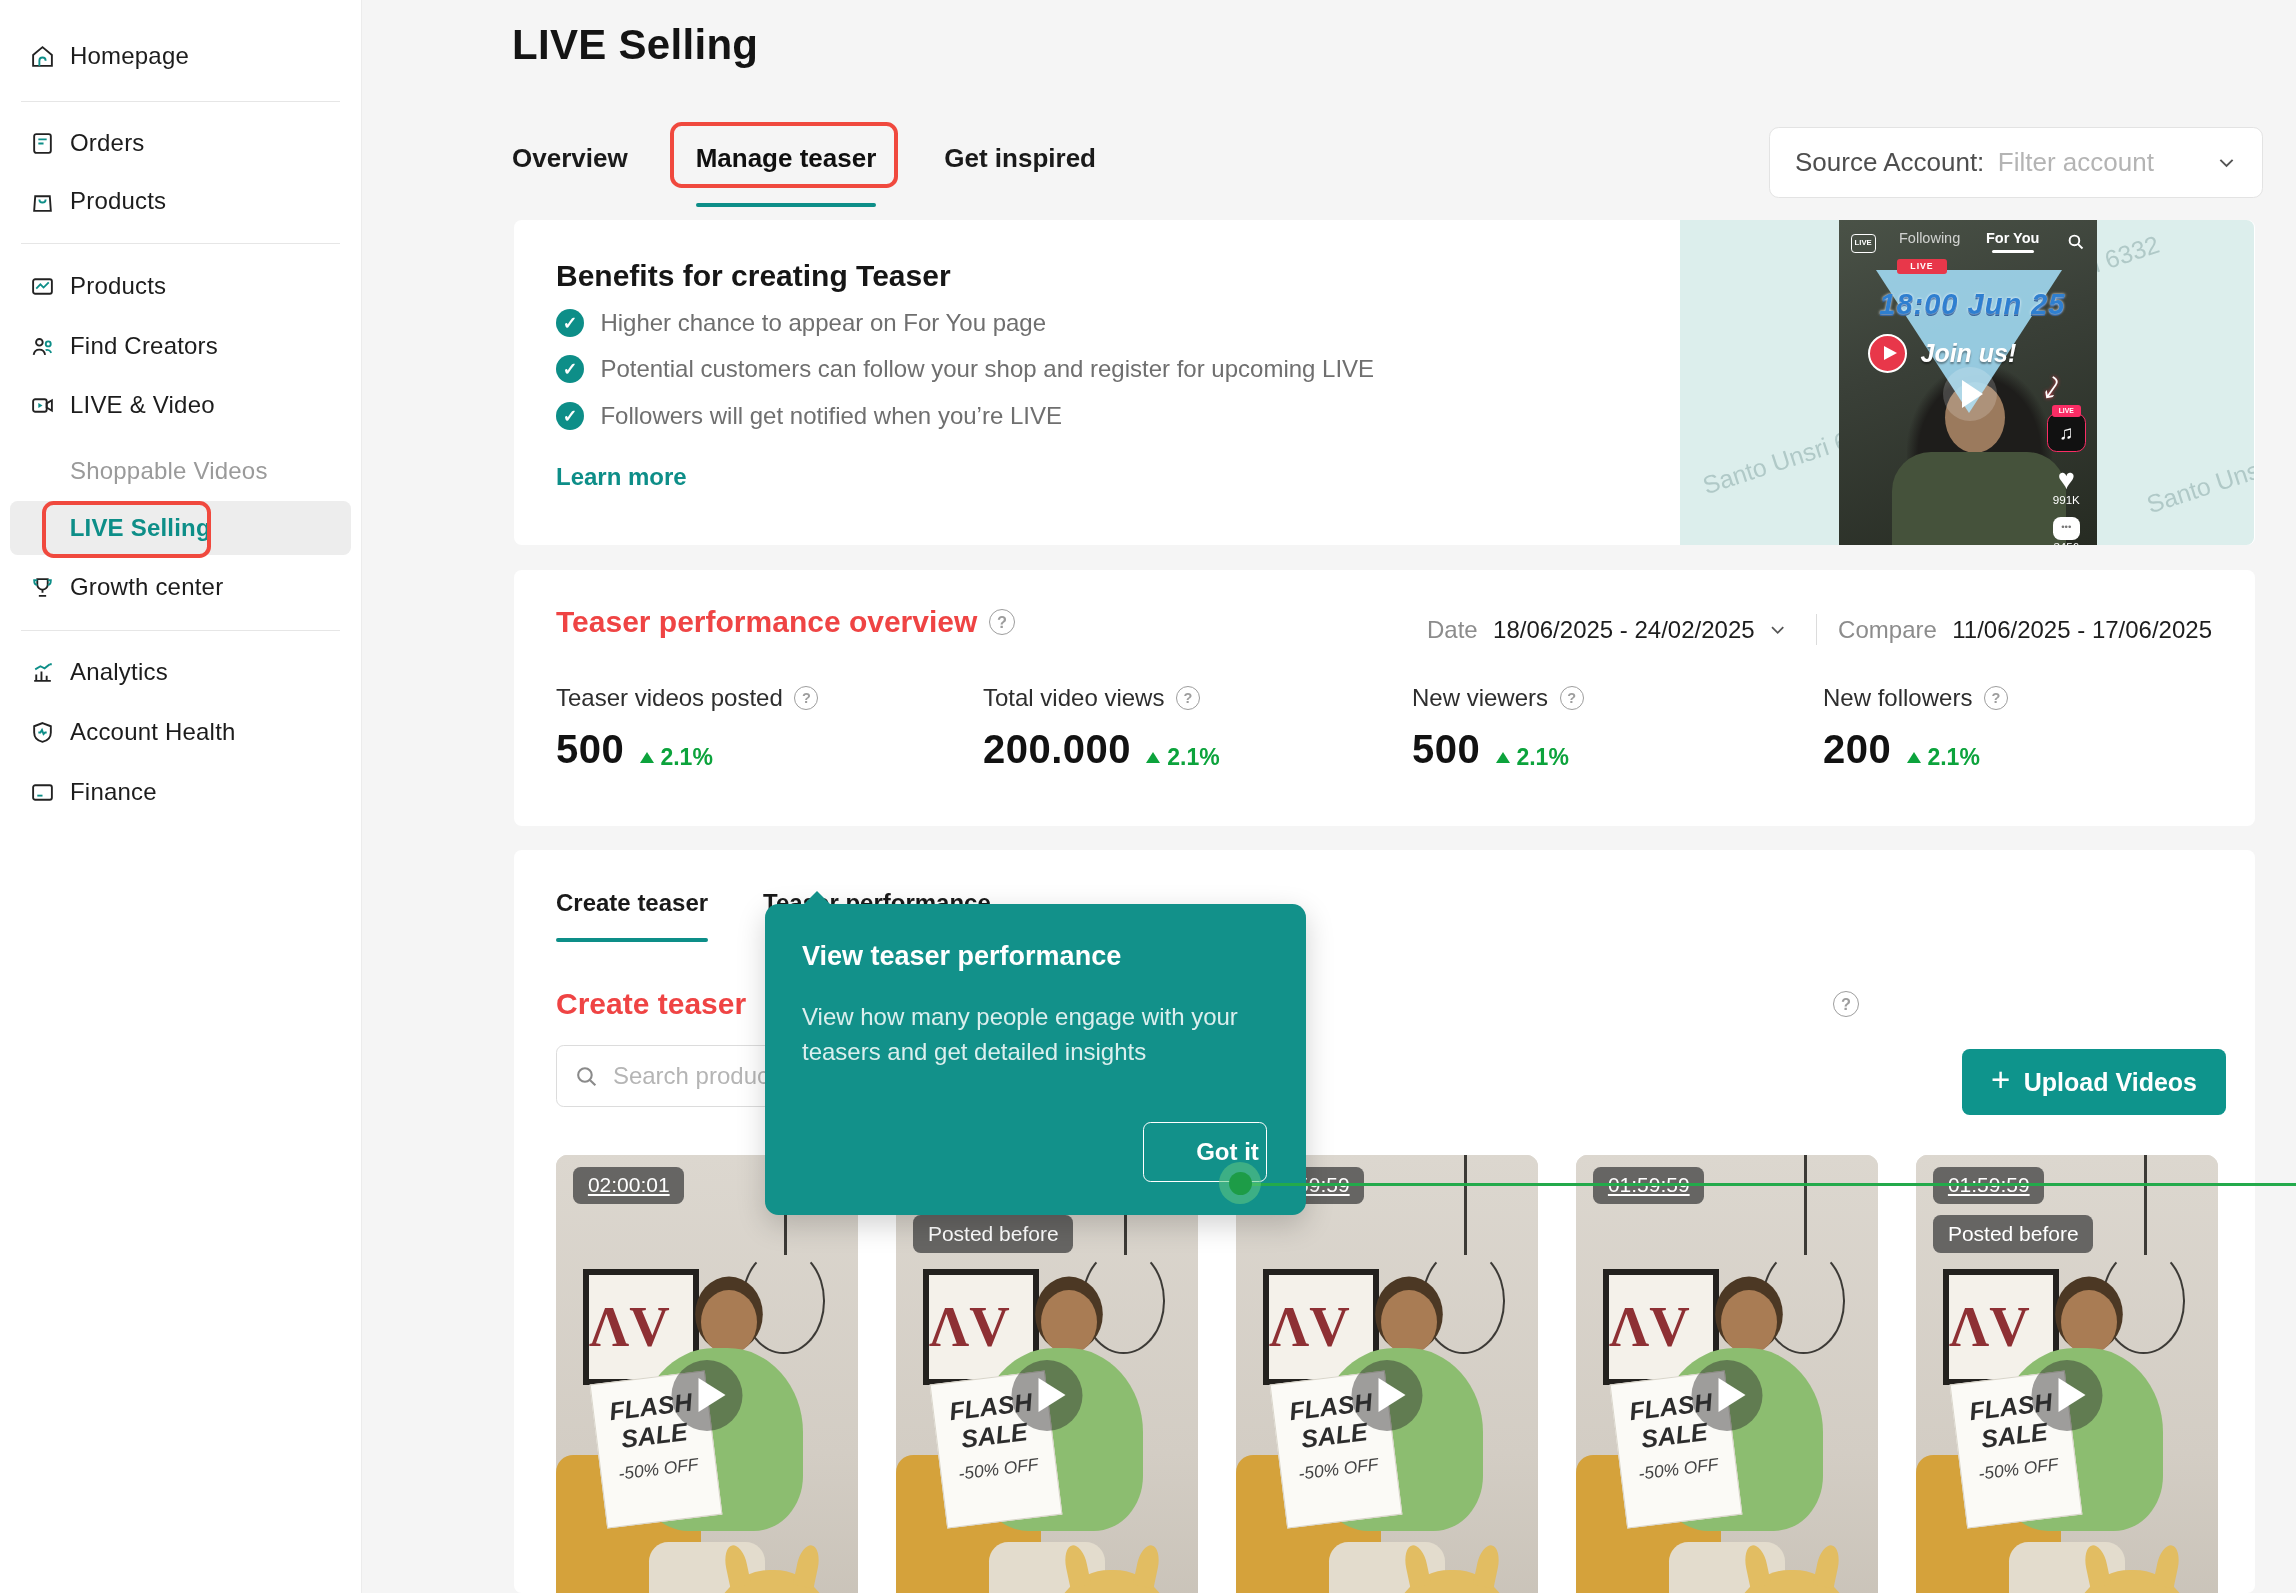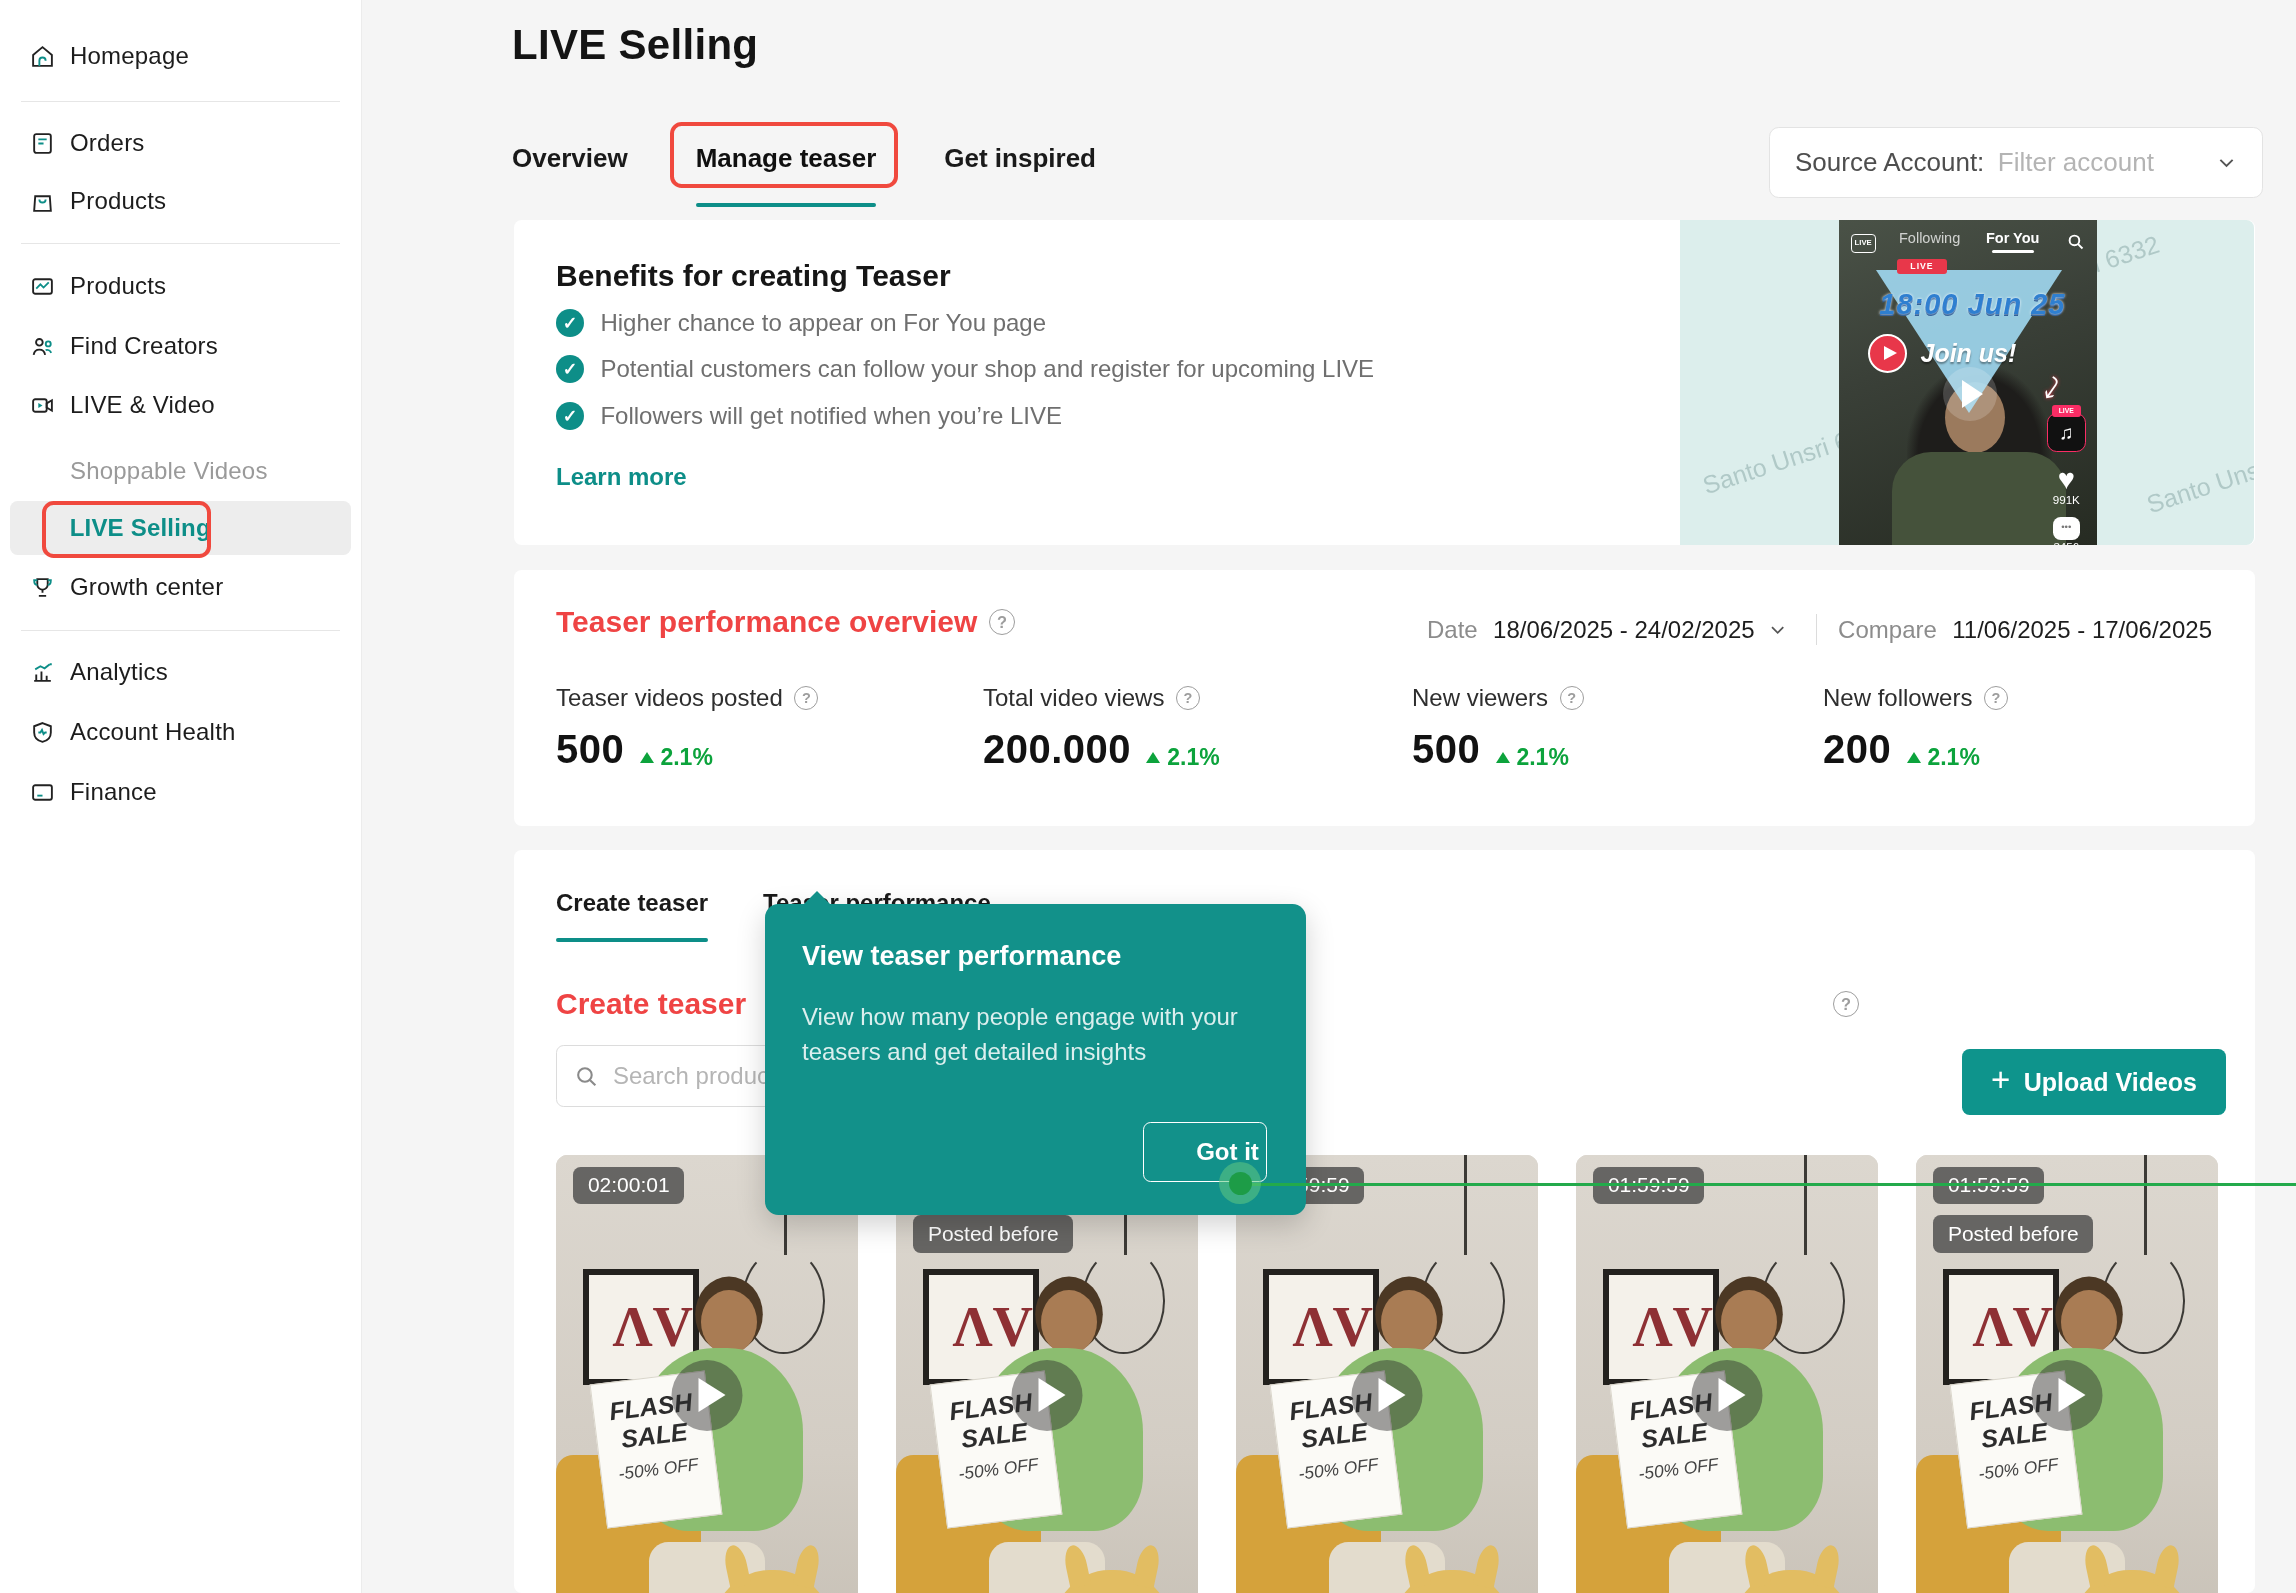--- a/index.html
+++ b/index.html
@@ -95,38 +95,38 @@
   .create-head-row .help { margin-left:auto; }
   .search-box { position:absolute; left:42px; top:195px; width:473px; height:62px; border:1.9px solid #dcdcdc; border-radius:7.7px; background:#fff; display:flex; align-items:center; padding:0 17.4px; }
   .search-box input { border:none; outline:none; font-size:24px; color:#333; margin-left:13.5px; width:100%; font-family:"Liberation Sans",sans-serif; background:transparent; }
   .search-box input::placeholder { color:#b5b5b5; }
   .upload-btn { position:absolute; right:29px; top:199px; width:264px; height:66px; background:#0e948c; border:none; border-radius:7.7px; color:#fff; font-size:25px; font-weight:bold; cursor:pointer; display:flex; align-items:center; justify-content:center; font-family:"Liberation Sans",sans-serif; }
   .upload-btn .plus { font-size:33px; font-weight:normal; margin-right:13.5px; margin-top:-3.9px; }
 
   .video-grid { position:absolute; left:42px; top:305px; display:flex; gap:38px; }
   .vcard { width:302px; height:541px; border-radius:11.6px; overflow:hidden; position:relative; background:#d8d2ca; cursor:pointer; flex:none; }
   .v-wall { position:absolute; inset:0; background:linear-gradient(180deg,#dcd7cf 0%,#d3cdc4 55%,#c4bdb2 100%); }
-  .v-poster { position:absolute; left:27px; top:114px; width:116px; height:116px; background:#f4f1ea; border:6.8px solid #23211e; color:#8e3034; font-size:56px; font-weight:bold; text-align:right; line-height:104px; font-family:"Liberation Serif",serif; }
+  .v-poster { position:absolute; left:27px; top:114px; width:116px; height:116px; background:#f4f1ea; border:6.8px solid #23211e; color:#8e3034; font-size:56px; font-weight:bold; text-align:left; line-height:104px; font-family:"Liberation Serif",serif; }
   .v-cage { position:absolute; right:33px; top:93px; width:83px; height:106px; border:2.9px solid #3c3a36; border-radius:44px/56px; border-top-color:transparent; }
   .v-chain { position:absolute; right:71px; top:0; width:2.9px; height:100px; background:#3c3a36; }
   .v-couch { position:absolute; left:0; bottom:0; width:145px; height:241px; background:#d5a23b; border-radius:17.4px 17.4px 0 0; }
   .v-sweater { position:absolute; left:83px; top:193px; width:164px; height:183px; background:#8cbd70; border-radius:46% 46% 30% 30%; }
   .v-face { position:absolute; left:145px; top:135px; width:56px; height:64px; background:#a97c54; border-radius:50%; box-shadow:0 -7.7px 0 5.8px #4c3824; }
   .v-sign { position:absolute; left:42px; top:222px; width:116px; height:145px; background:#fbfaf6; border:1px solid #d9d5ca; transform:rotate(-7deg); text-align:center; padding-top:13.5px; color:#2c2c2c; }
   .v-sign .s1 { font-size:25px; font-weight:bold; font-style:italic; line-height:29px; }
   .v-sign .s3 { font-size:17.4px; font-style:italic; margin-top:9.7px; color:#444; }
   .v-pants { position:absolute; left:93px; bottom:0; width:116px; height:154px; background:#e3dccd; border-radius:19.3px 19.3px 0 0; }
   .v-dog { position:absolute; right:23px; bottom:-19.3px; width:126px; height:145px; background:#e2bd62; border-radius:48% 48% 40% 40%; }
   .v-dog::before,.v-dog::after { content:""; position:absolute; top:-25px; width:21px; height:42px; background:#e2bd62; border-radius:50% 50% 0 0; }
   .v-dog::before { left:17.4px; transform:rotate(-12deg); }
   .v-dog::after { right:17.4px; transform:rotate(12deg); }
   .v-play { position:absolute; left:50%; top:205px; transform:translateX(-50%); width:71px; height:71px; border-radius:50%; background:rgba(45,45,45,.45); }
   .v-play::after { content:""; position:absolute; left:27px; top:18.3px; border-left:27px solid #fff; border-top:17.4px solid transparent; border-bottom:17.4px solid transparent; }
   .v-chip { position:absolute; left:17.4px; background:rgba(72,72,72,.8); color:#fff; font-size:21px; border-radius:7.7px; padding:6.8px 14.5px; }
-  .v-chip.dur { top:11.6px; }
+  .v-chip.dur { top:11.6px;text-decoration:underline; }
   .v-chip.pb { top:60px; }
 
   
   .tooltip { position:absolute; left:765px; top:904px; width:541px; height:311px; background:#12918a; border-radius:13.5px; z-index:60; box-shadow:0 9.7px 29px rgba(0,0,0,.18); }
   .tooltip .arrow { position:absolute; left:39px; top:-12.6px; width:0; height:0; border-left:13.5px solid transparent; border-right:13.5px solid transparent; border-bottom:13.5px solid #12918a; }
   .tt-title { position:absolute; left:37px; top:37px; font-size:27px; font-weight:bold; color:#fff; }
   .tt-body { position:absolute; left:37px; top:95px; width:454px; font-size:24px; line-height:35px; color:rgba(255,255,255,.85); }
   .tt-btn { position:absolute; left:378px; top:218px; width:124px; height:60px; background:transparent; border:1.9px solid #fff; border-radius:7.7px; color:#fff; font-size:24px; font-weight:bold; cursor:pointer; font-family:"Liberation Sans",sans-serif;padding-left:45px; }
 
   

